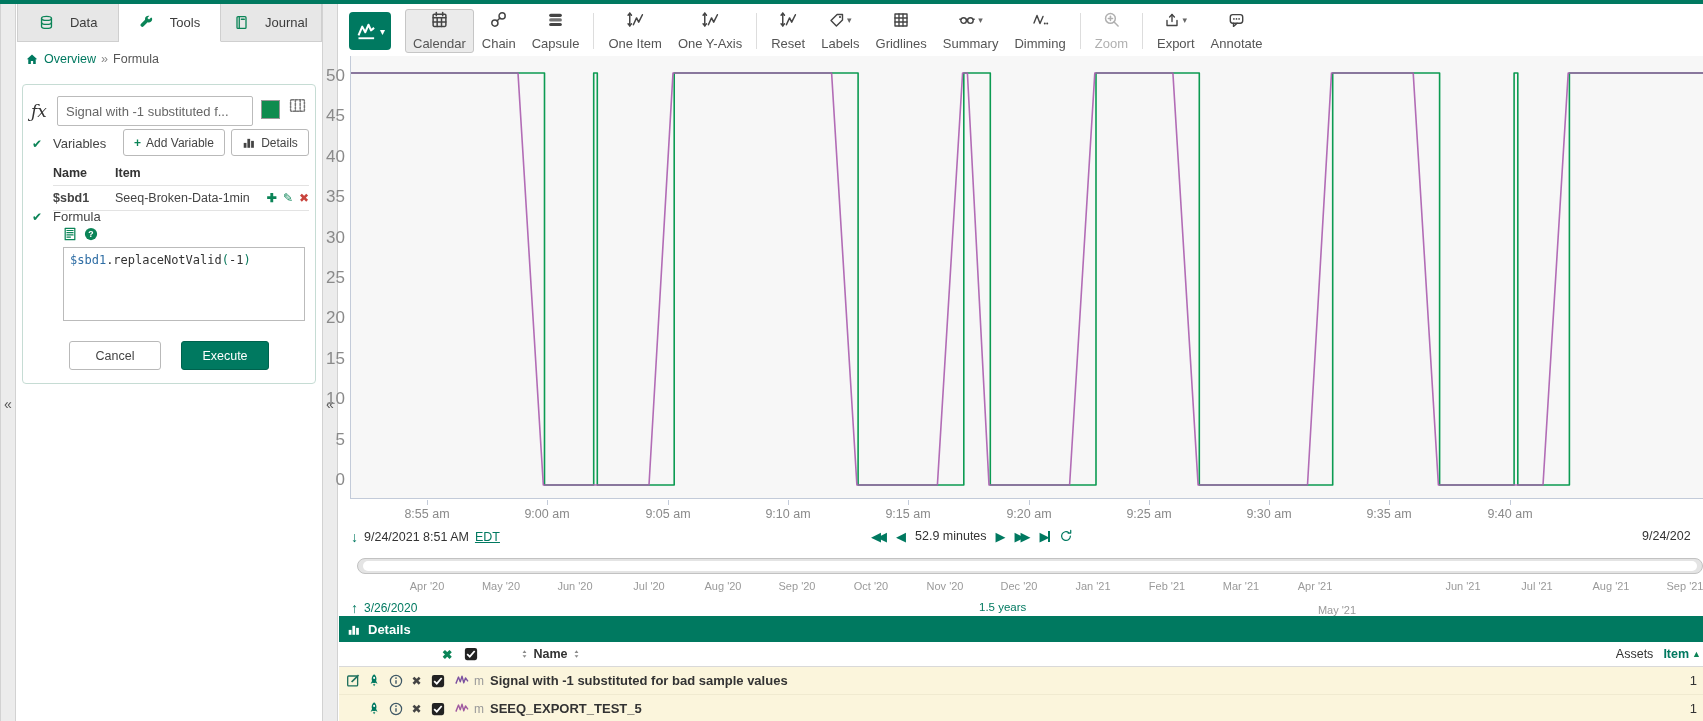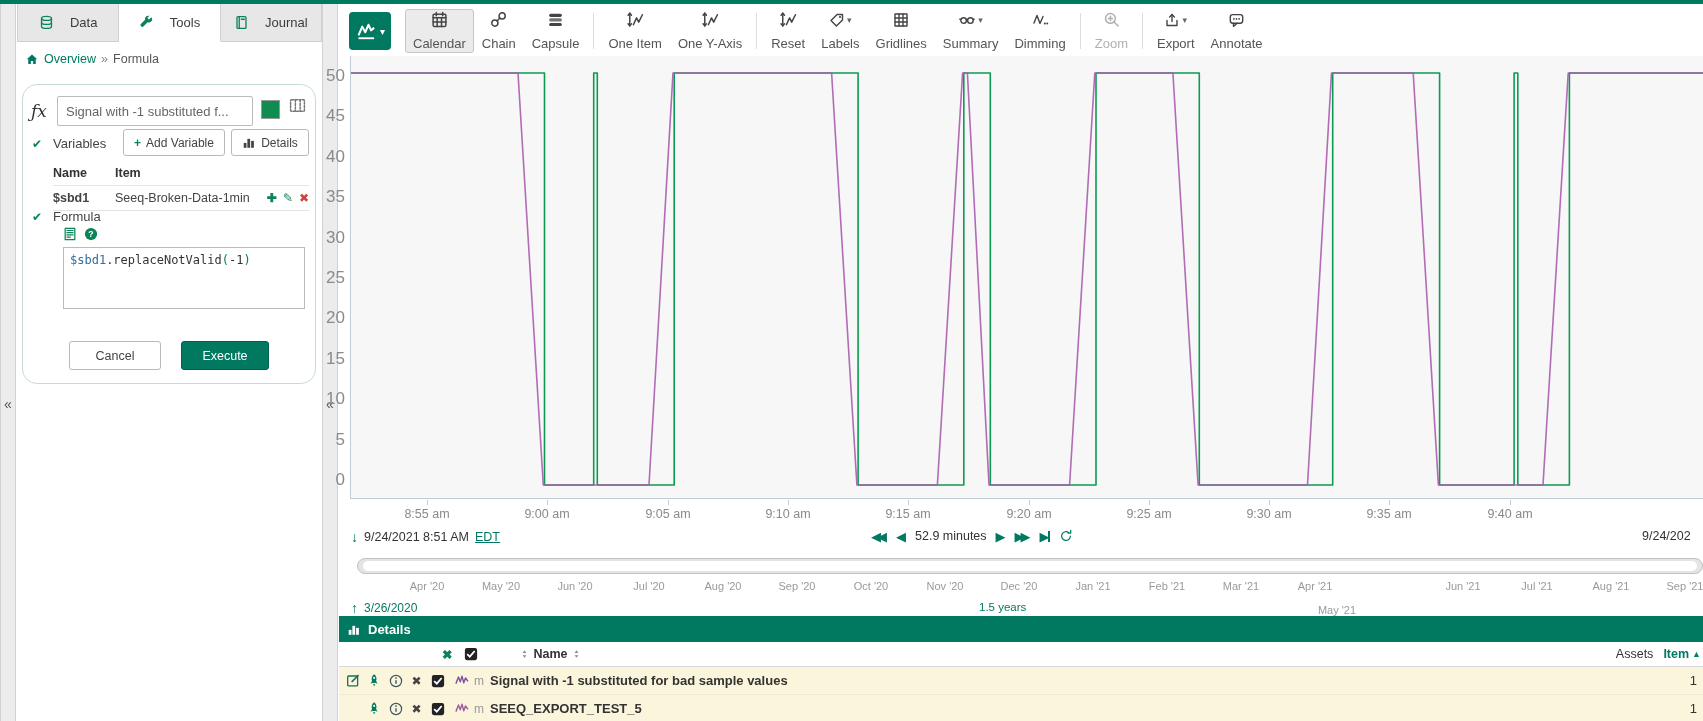--- a/index.html
+++ b/index.html
@@ -18,42 +18,42 @@
   #tabbar { display:flex; height:38px; background:#e7e7e7; border-bottom:1px solid #cfcfcf; }
   .tab { flex:1; display:flex; align-items:center; justify-content:center; gap:16px; font-size:13px; color:#3c3c3c; border-right:1px solid #cfcfcf; cursor:pointer; }
   .tab:first-child { border-left:1px solid #cfcfcf; }
   .tab.active { background:#fff; border-bottom:1px solid #fff; margin-bottom:-1px; }
   .tab .ticon svg { display:block; }
 
   #breadcrumb { position:absolute; left:8px; top:48px; font-size:12.5px; color:#888; display:flex; align-items:center; gap:5px; }
   #breadcrumb .link { color:#007960; cursor:pointer; }
   #breadcrumb .current { color:#555; }
 
-  #toolpanel { position:absolute; left:5px; top:80px; width:294px; height:300px; border:1px solid #c6dcd4; border-radius:15px; background:#fff; }
+  #toolpanel { position:absolute; left:5px; top:80px; width:294px; height:300px; border:1px solid #c6dcd4; border-radius:4px; background:#fff; }
   .fx { position:absolute; left:8px; top:16px; font-family:"DejaVu Serif", serif; font-style:italic; font-size:17px; color:#333; }
   #name-input { position:absolute; left:34px; top:11px; width:196px; height:30px; border:1px solid #bbb; border-radius:2px; padding:0 8px; font-size:13px; color:#666; font-family:"Liberation Sans",sans-serif; }
   #color-swatch { position:absolute; left:238px; top:15px; width:19px; height:19px; border:1px solid #999; background:#0F8C4F; cursor:pointer; }
   #grid-icon { position:absolute; left:266px; top:12px; color:#666; cursor:pointer; }
   .seccheck { position:absolute; color:#0b8457; font-size:12px; }
   .seclabel { position:absolute; font-size:13px; color:#444; }
   .btn { display:inline-flex; align-items:center; justify-content:center; gap:5px; border:1px solid #b9b9b9; border-radius:3px; background:#fff; font-size:12px; color:#444; cursor:pointer; }
   #add-var-btn { position:absolute; left:100px; top:44px; width:102px; height:27px; }
   #add-var-btn .plus { color:#0b8457; font-weight:bold; }
   #var-details-btn { position:absolute; left:208px; top:44px; width:78px; height:27px; }
   #vartable { position:absolute; left:30px; top:78px; width:256px; font-size:12.5px; }
   #vartable .hdr { display:flex; font-weight:bold; color:#333; padding:3px 0 5px 0; }
   #vartable .hdr .c1, #vartable .row .c1 { width:62px; }
   #vartable .row { display:flex; border-top:1px solid #e3e3e3; border-bottom:1px solid #e3e3e3; padding:5px 0; color:#444; align-items:center; }
   #vartable .row .c2 { width:152px; }
   #vartable .acts { display:flex; gap:6px; font-size:12px; }
   #vartable .acts .a-plus { color:#0b8457; font-weight:bold; cursor:pointer; }
   #vartable .acts .a-edit { color:#0b8457; cursor:pointer; }
   #vartable .acts .a-del { color:#c9443d; cursor:pointer; }
   #formula-icons { position:absolute; left:40px; top:142px; display:flex; gap:7px; }
-  #code-box { position:absolute; left:40px; top:162px; width:242px; height:62px; border:1px solid #bbb; background:#fff; font-family:"DejaVu Sans Mono","Liberation Mono",monospace; font-size:12px; padding:5px 6px; cursor:text; }
+  #code-box { position:absolute; left:40px; top:162px; width:242px; height:74px; border:1px solid #bbb; background:#fff; font-family:"DejaVu Sans Mono","Liberation Mono",monospace; font-size:12px; padding:5px 6px; cursor:text; }
   #cancel-btn { position:absolute; left:46px; top:256px; width:92px; height:29px; font-size:12.5px; }
   #execute-btn { position:absolute; left:158px; top:256px; width:88px; height:29px; background:#007960; border:1px solid #00624e; color:#fff; font-size:12.5px; }
 
   
   #main { position:absolute; left:339px; top:4px; width:1364px; height:717px; background:#fff; }
   #toolbar { position:absolute; left:10px; top:4px; height:46px; display:flex; align-items:center; }
   #trend-menu-btn { width:42px; height:38px; background:#007960; border-radius:4px; display:flex; align-items:center; justify-content:center; gap:3px; cursor:pointer; margin-right:14px; }
   #trend-menu-btn .caret { color:#fff; font-size:10px; }
   .tbtn { display:flex; flex-direction:column; align-items:center; justify-content:center; min-width:44px; padding:3px 7px; height:44px; border-radius:3px; border:1px solid transparent; cursor:pointer; color:#444; }
   .tbtn.active { background:#ebebeb; border-color:#c6c6c6; }

